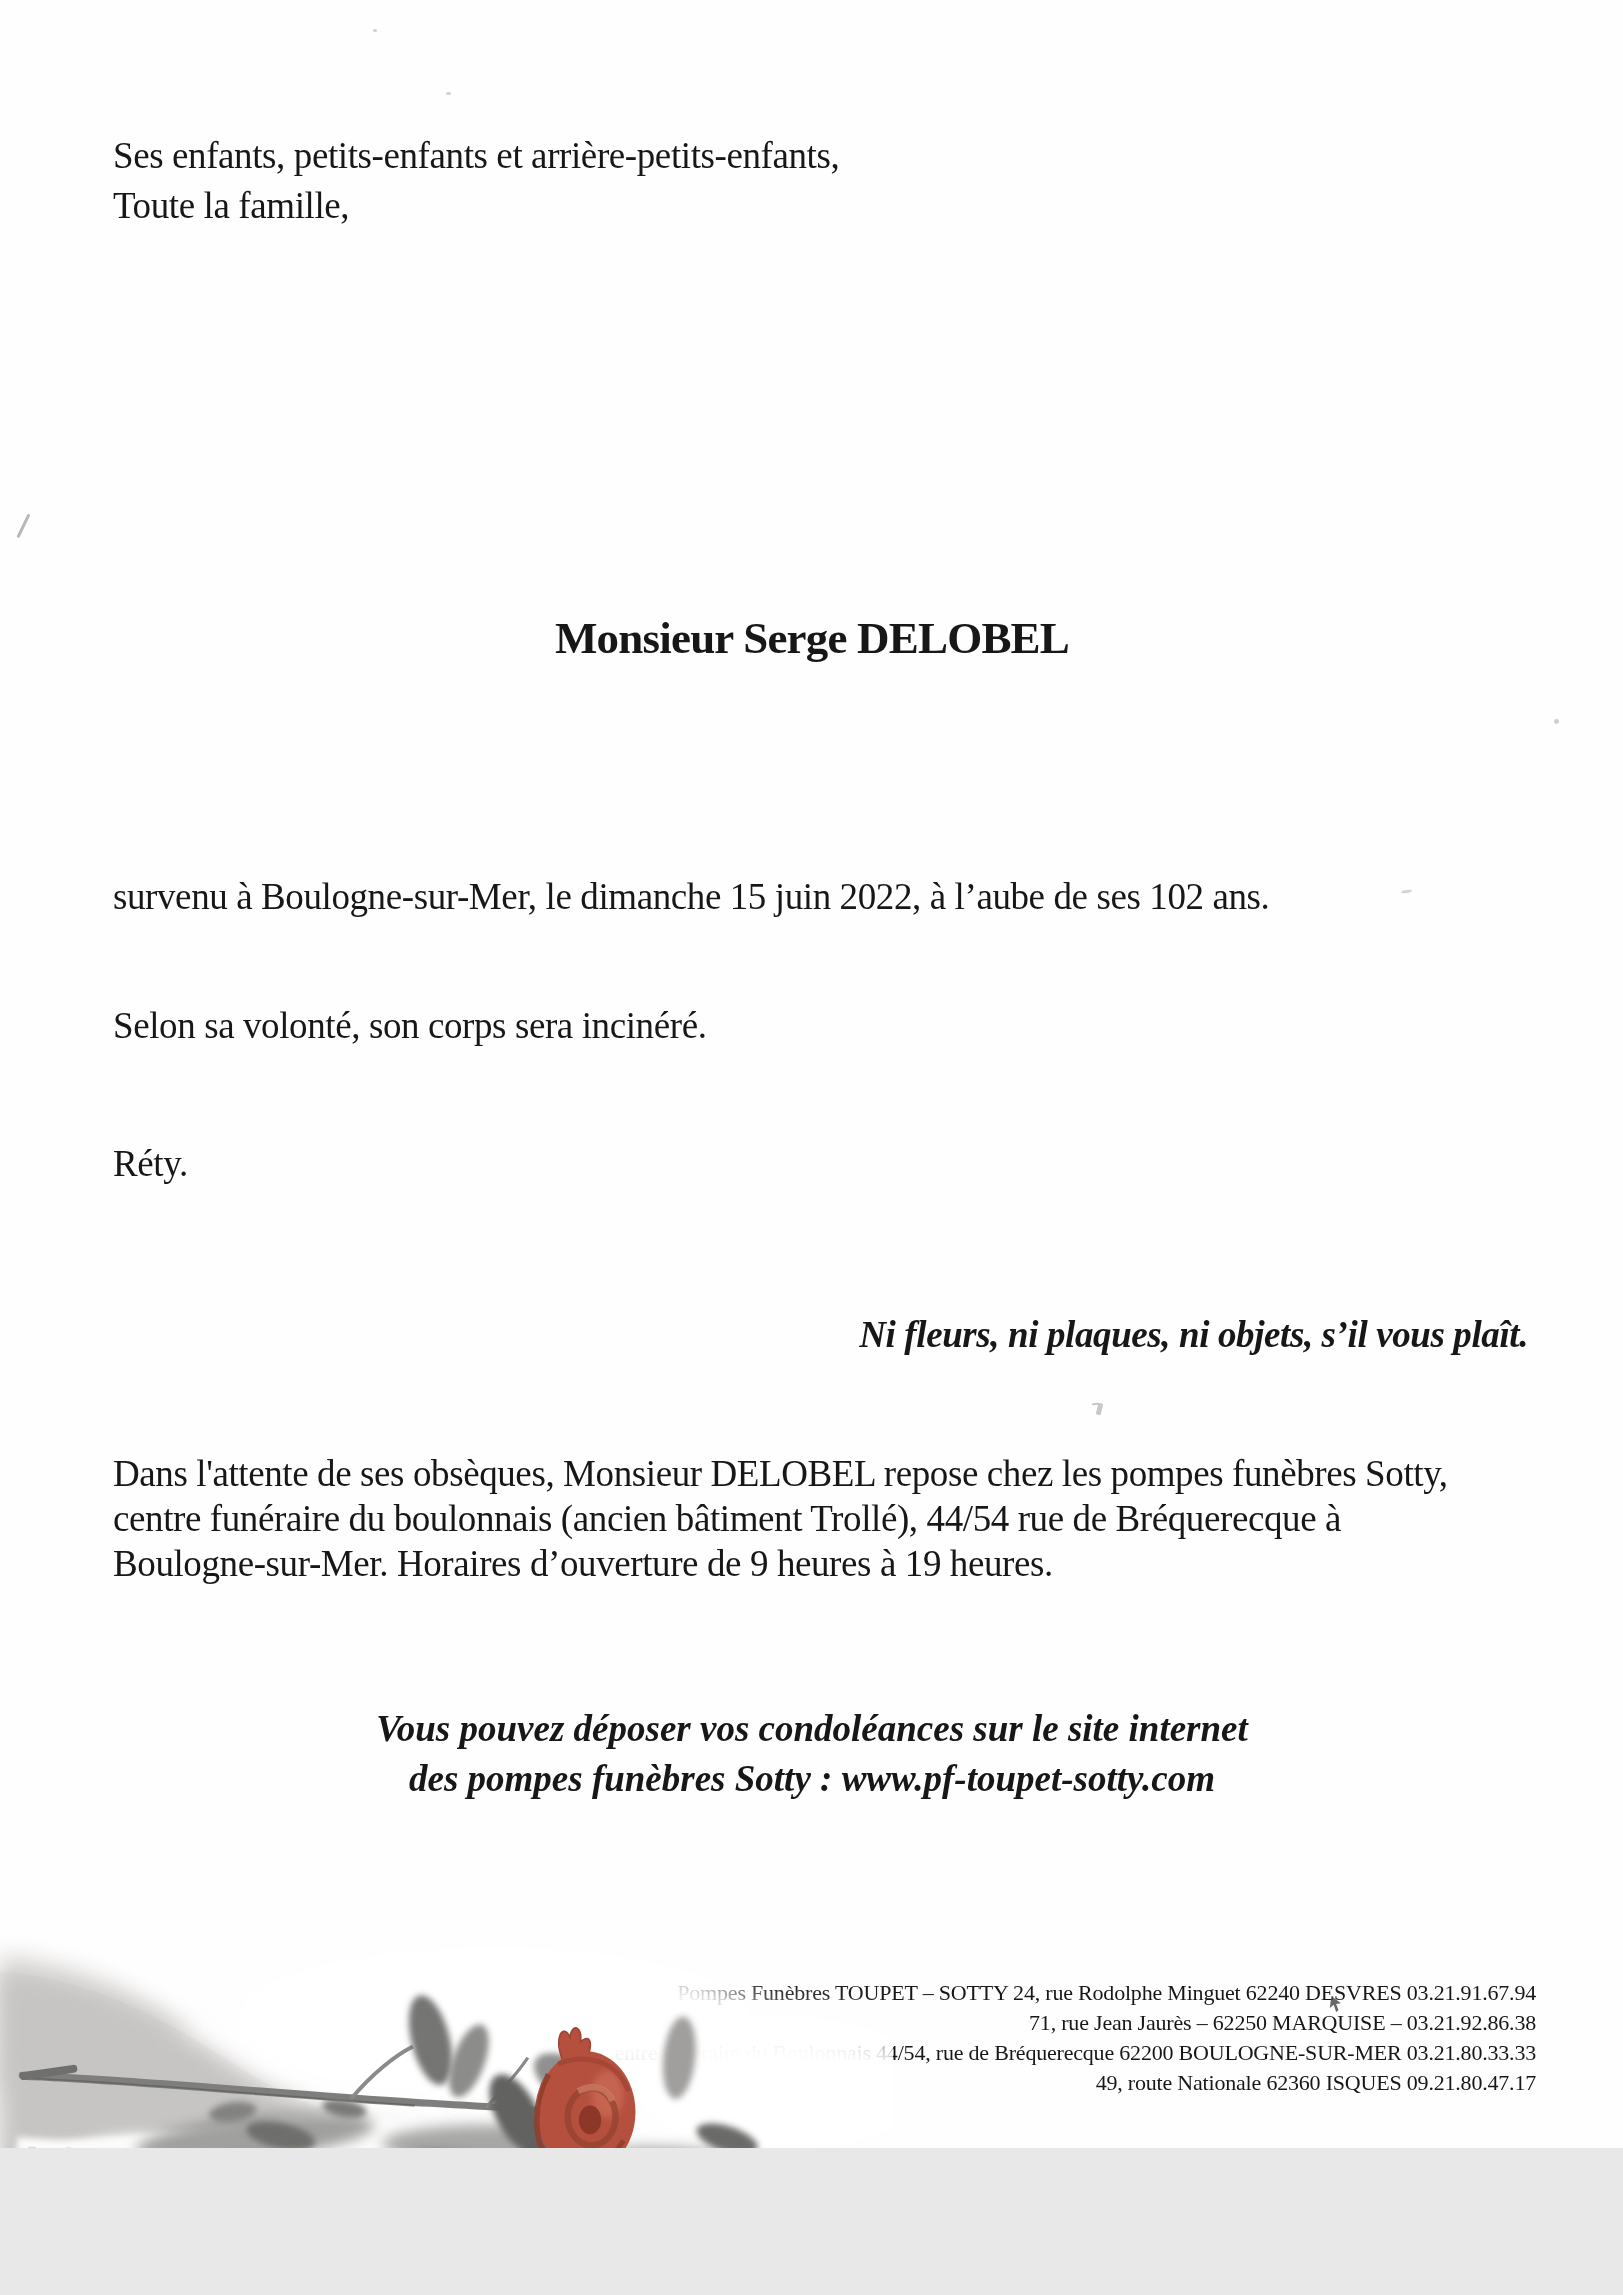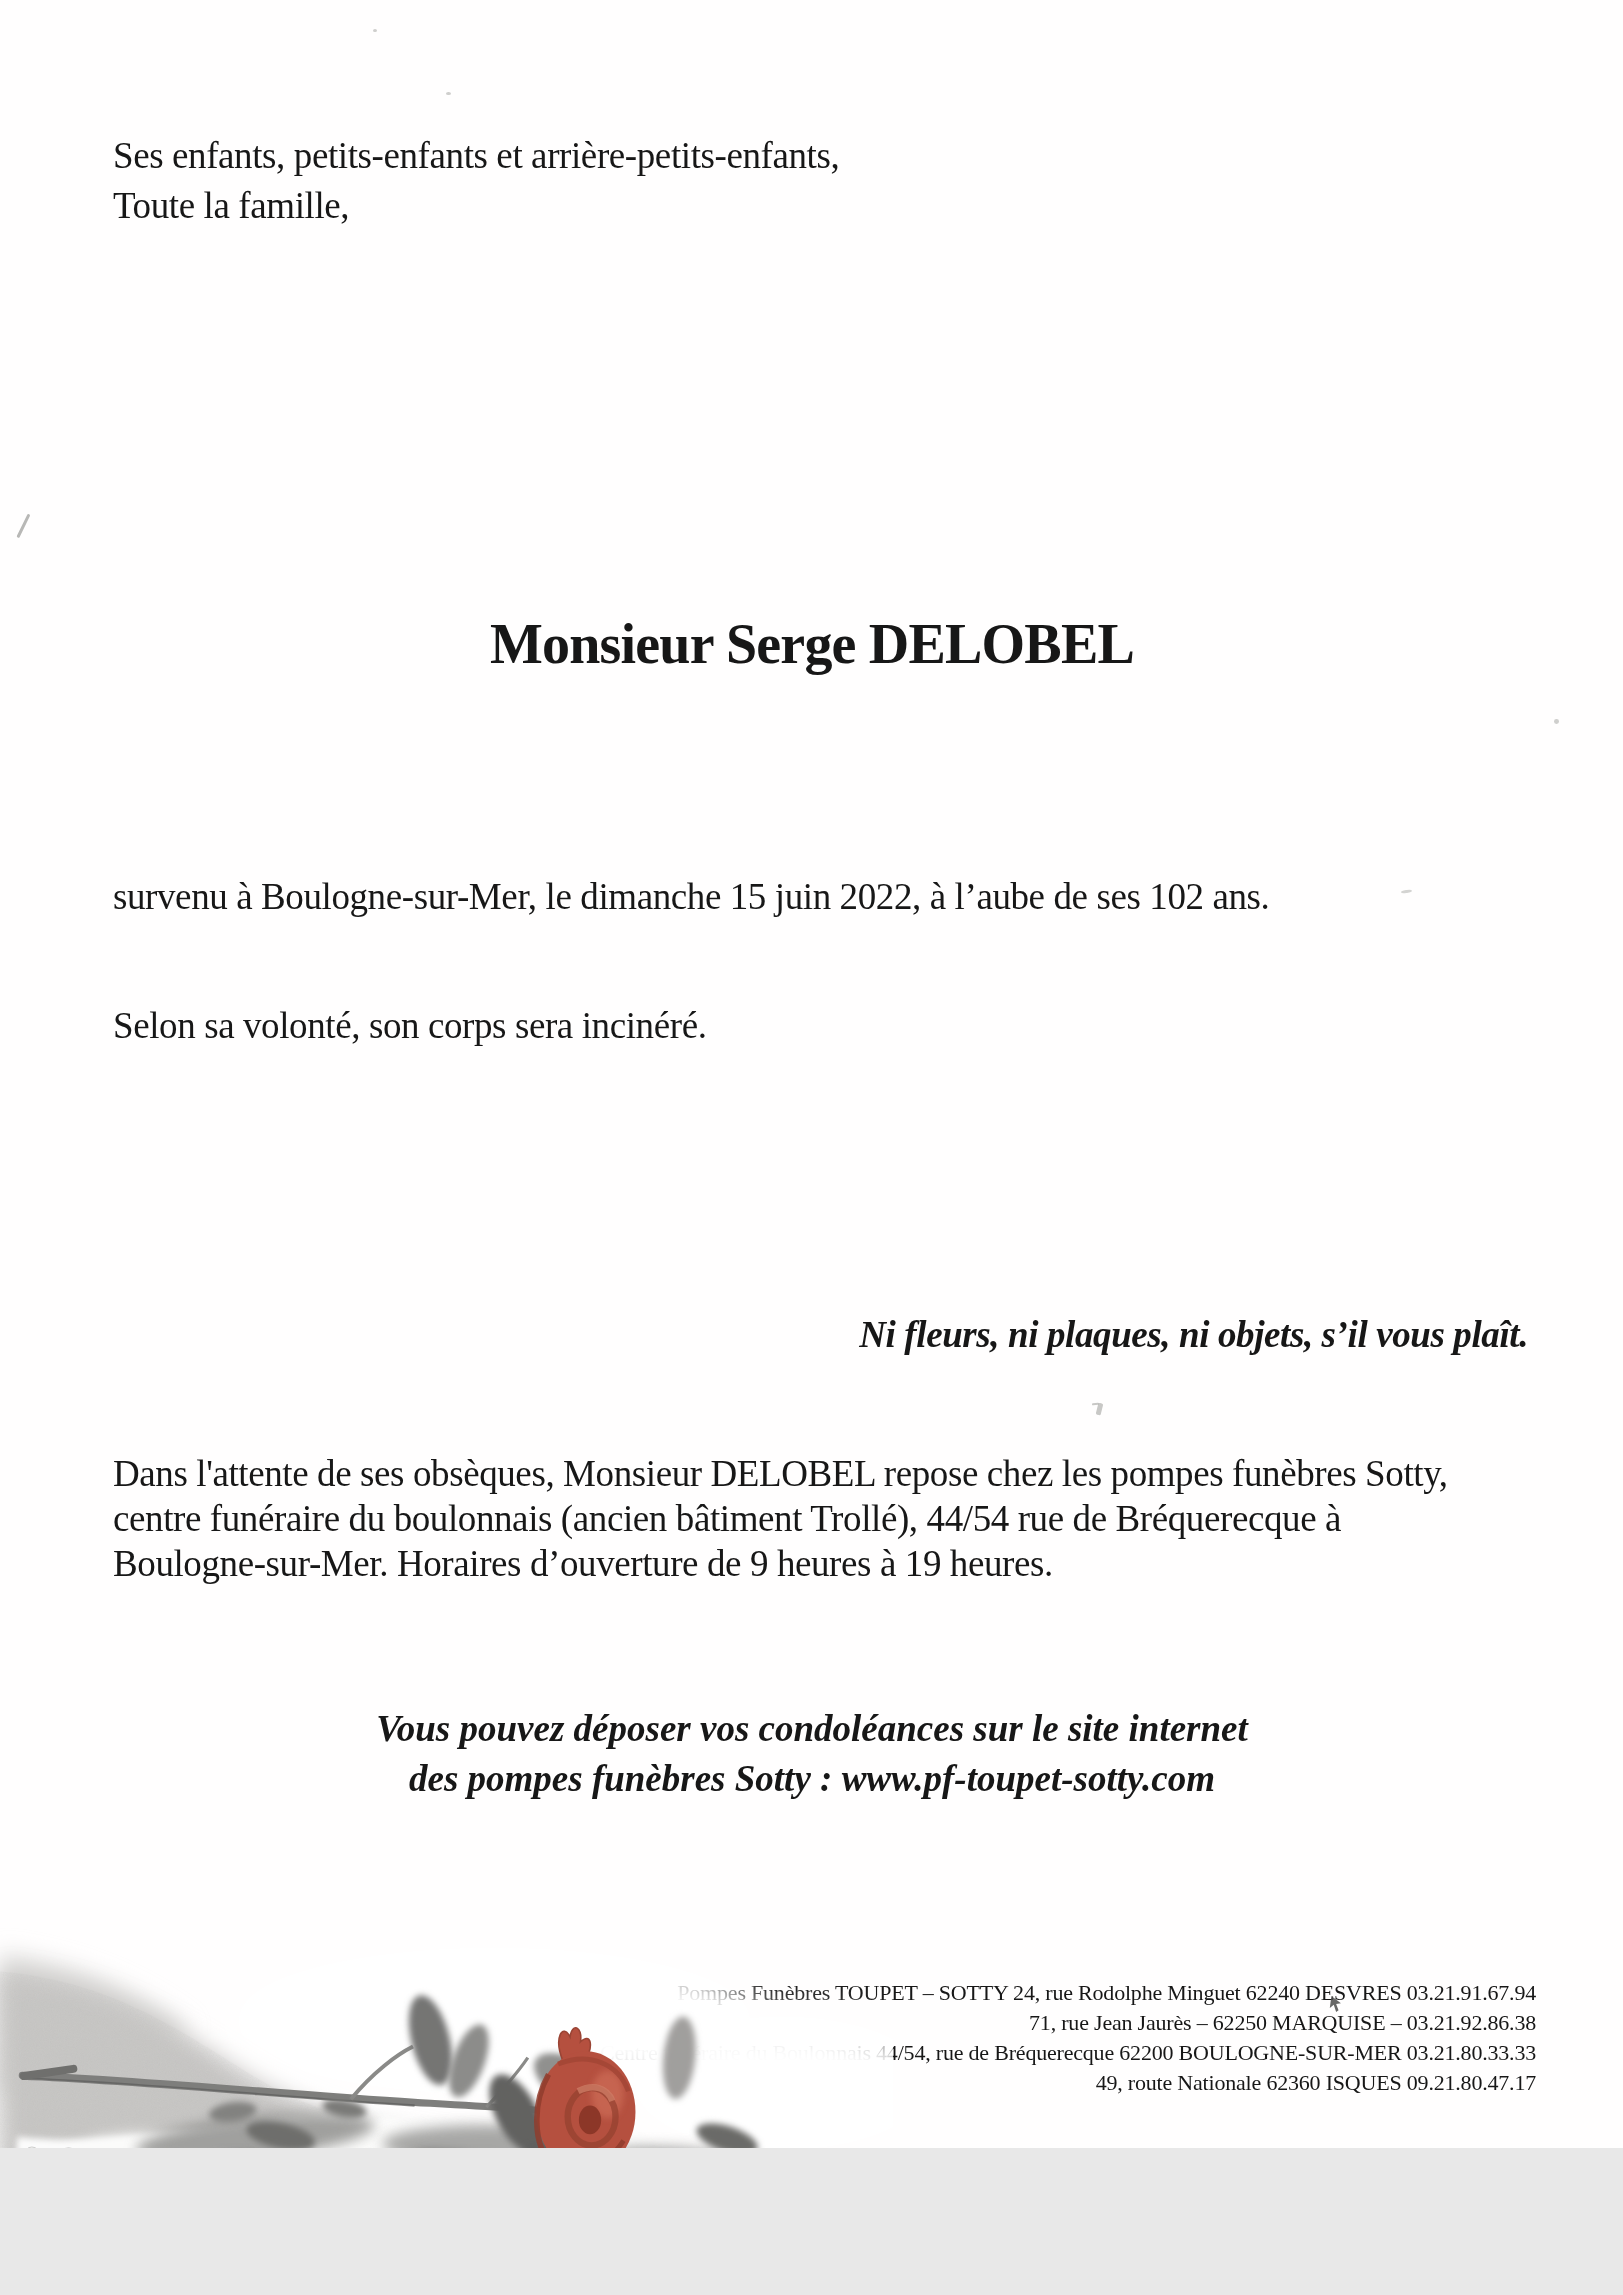--- a/index.html
+++ b/index.html
@@ -10,21 +10,21 @@
     font-family:"Liberation Serif","DejaVu Serif",serif;
     color:#171717;
     overflow:hidden;
   }
   .line{white-space:nowrap;}
   .body-text{font-size:37px;letter-spacing:-0.4px;line-height:46px;}
   .abs{position:absolute;}
   .block-family{left:113px;top:131px;line-height:50px;}
   .block-announcement{left:113px;top:355px;}
   .block-title{left:0;right:0;top:612px;text-align:center;}
-  .title-text{font-size:56px;font-weight:bold;letter-spacing:-0.8px;}
+  .title-text{font-size:45px;font-weight:bold;letter-spacing:-0.8px;}
   .block-survenu{left:113px;top:874px;}
   .block-selon{left:113px;top:1003px;}
   .block-hommage{left:113px;top:1137px;line-height:53px;}
   .block-nifleurs{right:96px;top:1312px;text-align:right;}
   .bold-italic{font-weight:bold;font-style:italic;}
   .block-repose{left:113px;top:1451px;line-height:45px;}
   .block-condolences{left:0;right:0;top:1704px;text-align:center;font-size:37px;line-height:50px;}
   .block-footer{right:88px;top:1978px;text-align:right;font-size:22px;line-height:30px;letter-spacing:-0.2px;}
 
   
@@ -61,20 +61,21 @@
 
   <div class="abs body-text block-survenu">
     <div class="line">survenu à Boulogne-sur-Mer, le dimanche 15 juin 2022, à l’aube de ses 102 ans.</div>
   </div>
 
   <div class="abs body-text block-selon">
     <div class="line">Selon sa volonté, son corps sera incinéré.</div>
   </div>
 
   <div class="abs body-text block-hommage">
+    <div class="line">Réty.</div>
   </div>
 
   <div class="abs body-text bold-italic block-nifleurs">
     <div class="line">Ni fleurs, ni plaques, ni objets, s’il vous plaît.</div>
   </div>
 
   <div class="abs body-text block-repose">
     <div class="line">Dans l'attente de ses obsèques, Monsieur DELOBEL repose chez les pompes funèbres Sotty,</div>
     <div class="line">centre funéraire du boulonnais (ancien bâtiment Trollé), 44/54 rue de Bréquerecque à</div>
     <div class="line">Boulogne-sur-Mer. Horaires d’ouverture de 9 heures à 19 heures.</div>

